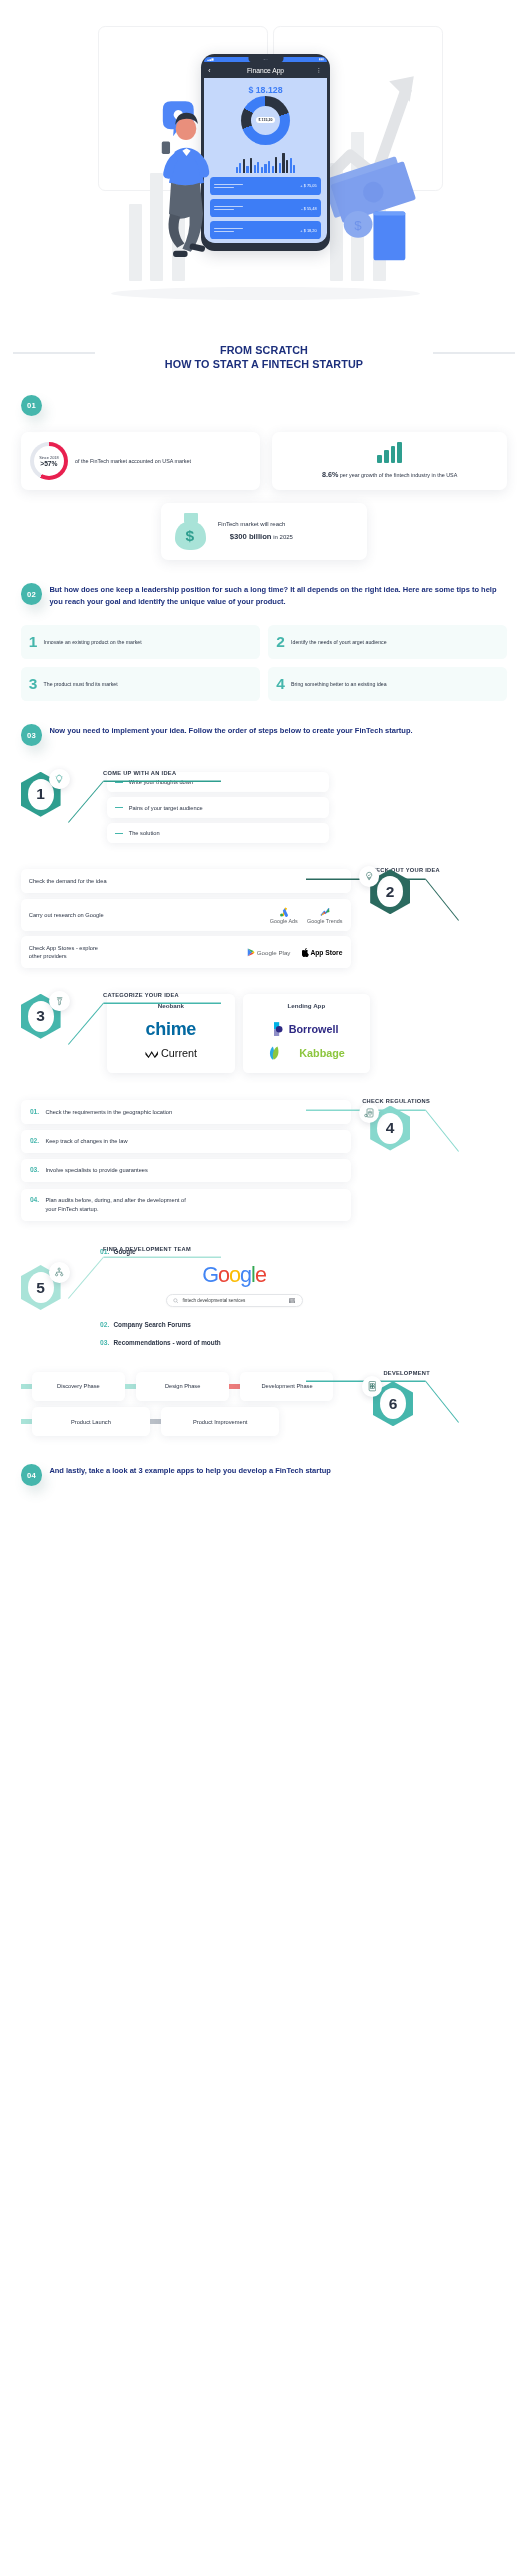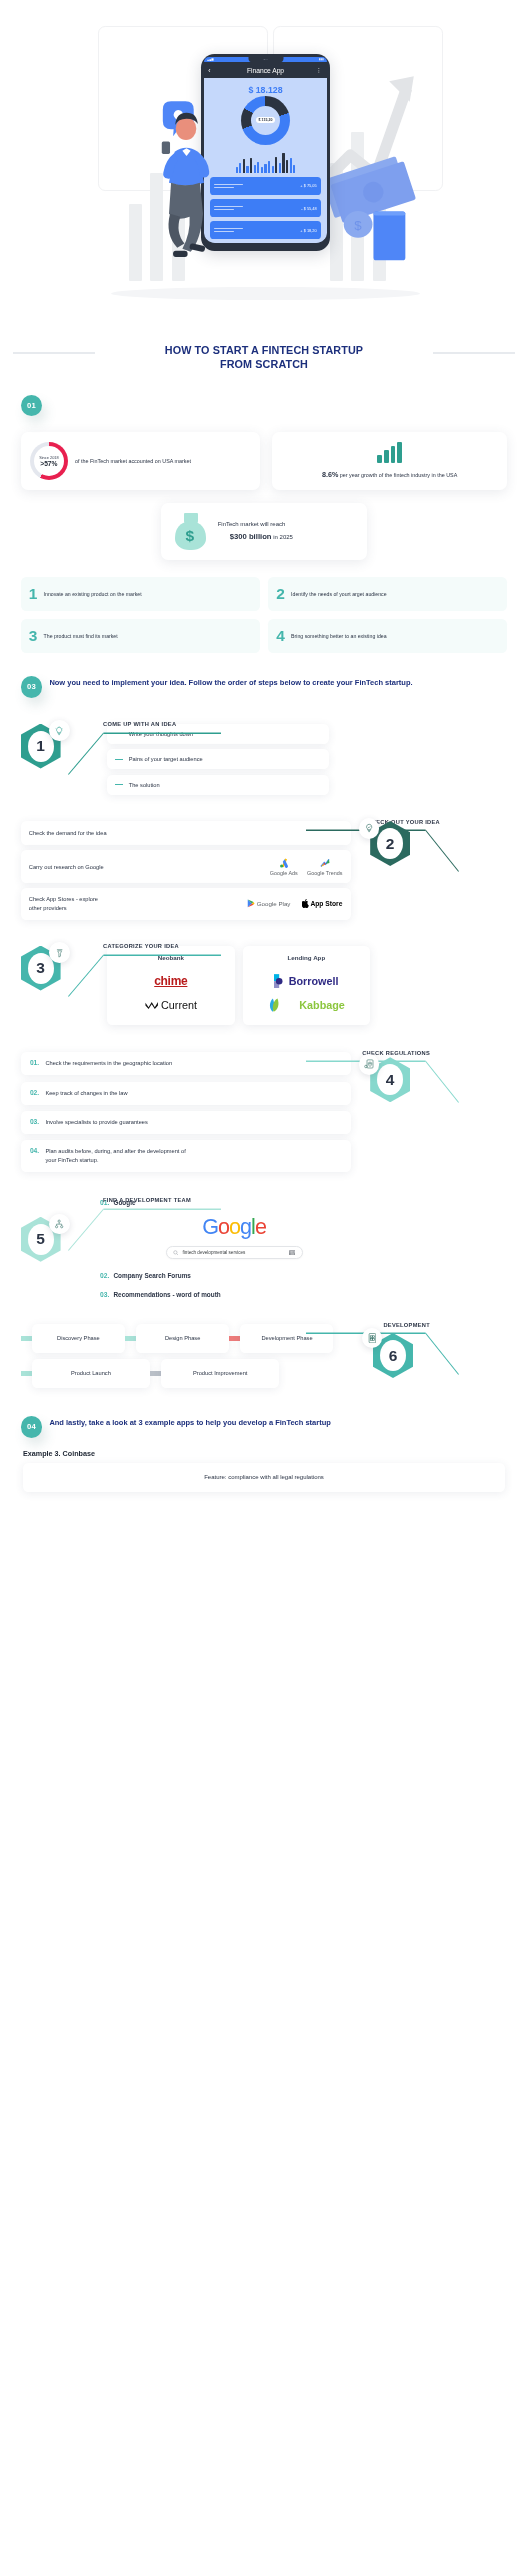--- a/index.html
+++ b/index.html
@@ -181,21 +181,21 @@
   
   .catcards { display:flex; gap:8.2px; }
   .catcard {
     flex:1; background:#fff; border-radius:5.2px; box-shadow:0 1.5px 9.3px rgba(60,70,95,.10);
     padding:8.2px 5.2px; text-align:center;
   }
   .cattitle { font-size:6.2px; font-weight:700; color:#3a4356; margin-bottom:8.2px; }
   .logoslot { height:24px; display:flex;align-items:center;justify-content:center; }
 
   
-  .lg-chime { font-size:12px; font-weight:700; color:#b91c1c; letter-spacing:-0.3px;text-decoration:underline;}
+  .lg-chime { font-size:18px; font-weight:700; color:#0369a1; letter-spacing:-0.3px;}
   .lg-current { font-size:10.8px; font-weight:500; color:#111; display:flex;align-items:center;gap:3.1px;}
   .lg-borrowell { font-size:10.8px; font-weight:700; color:#2f2a84; display:flex;align-items:center;gap:3.1px;}
   .lg-kabbage { font-size:10.8px; font-weight:700; color:#8cc63e; display:flex;align-items:center;gap:19px;}
   .lg-gads { display:flex;flex-direction:column;align-items:center;gap:1px;}
   .lg-gads-t { font-size:5.4px; color:#5f6368; }
   .lg-gplay { font-size:6.2px;color:#5f6368;display:flex;align-items:center;gap:2.1px;}
   .lg-appstore { font-size:6.7px;color:#000;font-weight:600;display:flex;align-items:center;gap:1.5px;}
   .lg-birdeye { font-size:8.8px;font-weight:700;color:#111;display:flex;align-items:center;gap:2.1px;}
   .lg-clutch { font-size:9.8px;font-weight:700;color:#10253f;letter-spacing:-0.2px;}
   .lg-goodfirms { font-size:8.8px;font-weight:600;color:#2b6ef5;display:flex;align-items:center;gap:2.1px;}
@@ -352,22 +352,22 @@
       <path d="M54 240 q-10 40 14 66 l14-8 q-18-22-8-52z" fill="#4d5663"></path>
       <rect x="60" y="312" width="28" height="12" rx="5" fill="#2b3340"></rect>
       <rect x="92" y="300" width="30" height="12" rx="5" fill="#2b3340" transform="rotate(12 107 306)"></rect>
     </svg>
   </div>
 
   <div class="title-wrap">
     <div class="title-rule l"></div>
     <div class="title-rule r"></div>
     <div class="main-title">
+      <div>FROM SCRATCH</div>
       <div>HOW TO START A FINTECH STARTUP</div>
-      <div>FROM SCRATCH</div>
     </div>
   </div>
 
   <div class="sec-head">
     <div class="sec-badge">01</div>
   </div>
 
   <div class="stats-row">
     <div class="stat-card">
       <div class="donut57">
@@ -403,20 +403,24 @@
       <div class="bigstat-txt">
         <div>FinTech market will reach</div>
         <div>
           <b>$300 billion</b>
           <span>in 2025</span>
         </div>
       </div>
     </div>
   </div>
 
+  <div class="sec-head">
+    <div class="sec-badge">02</div>
+    <div class="sec-text">But how does one keep a leadership position for such a long time? It all depends on the right idea.  Here are some tips to help you reach your goal and identify the unique value of your product.</div>
+  </div>
 
   <div class="tips">
     <div class="tip">
       <div class="tip-num">1</div>
       <div class="tip-txt">Innovate an existing product on the market</div>
     </div>
     <div class="tip">
       <div class="tip-num">2</div>
       <div class="tip-txt">Identify the needs of yourt arget audience</div>
     </div>
@@ -769,20 +773,16 @@
         </div>
       </div>
     </div>
   </div>
 
   <div class="sec-head" style="margin-top:28px;">
     <div class="sec-badge">04</div>
     <div class="sec-text">And lastly, take a look at 3 example apps to help you develop a FinTech startup</div>
   </div>
 
-  <div>
-    <div class="ex-title">Example 3. Coinbase</div>
-    <div class="ex-card">Feature: compliance with all legal regulations</div>
-  </div>
 
   <div style="height:36px;"></div>
 </div>
 
 
 </body></html>

